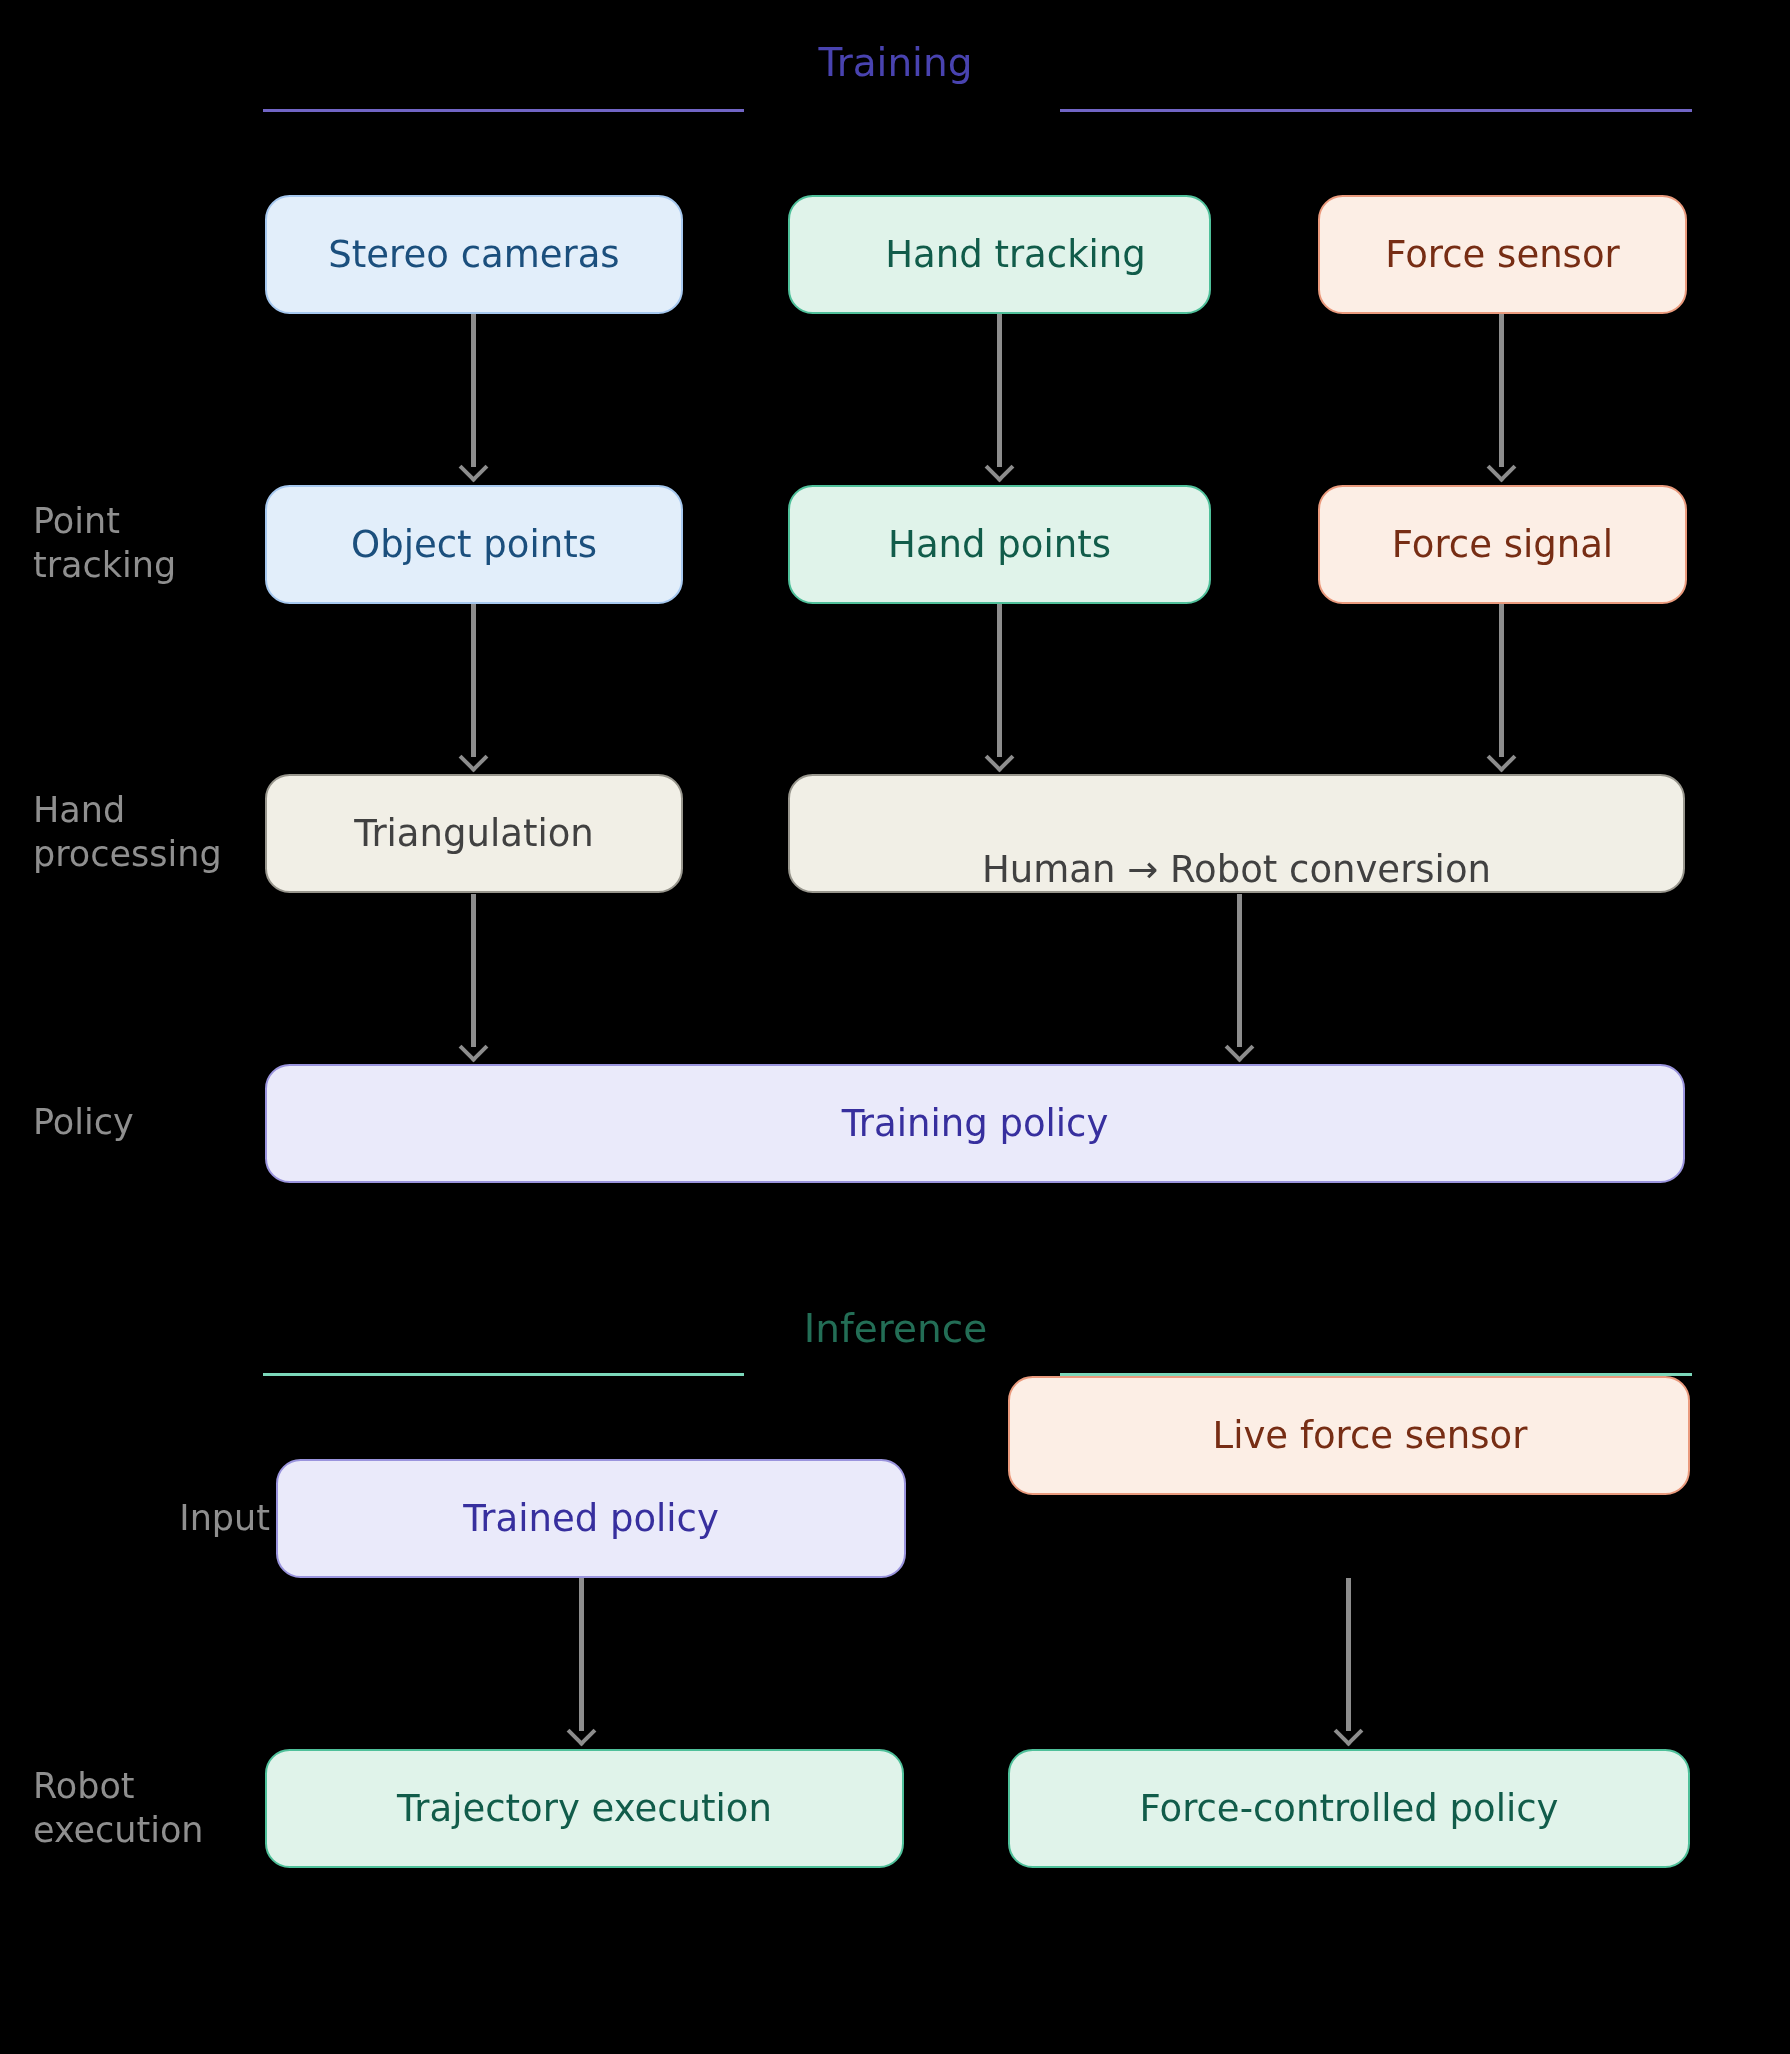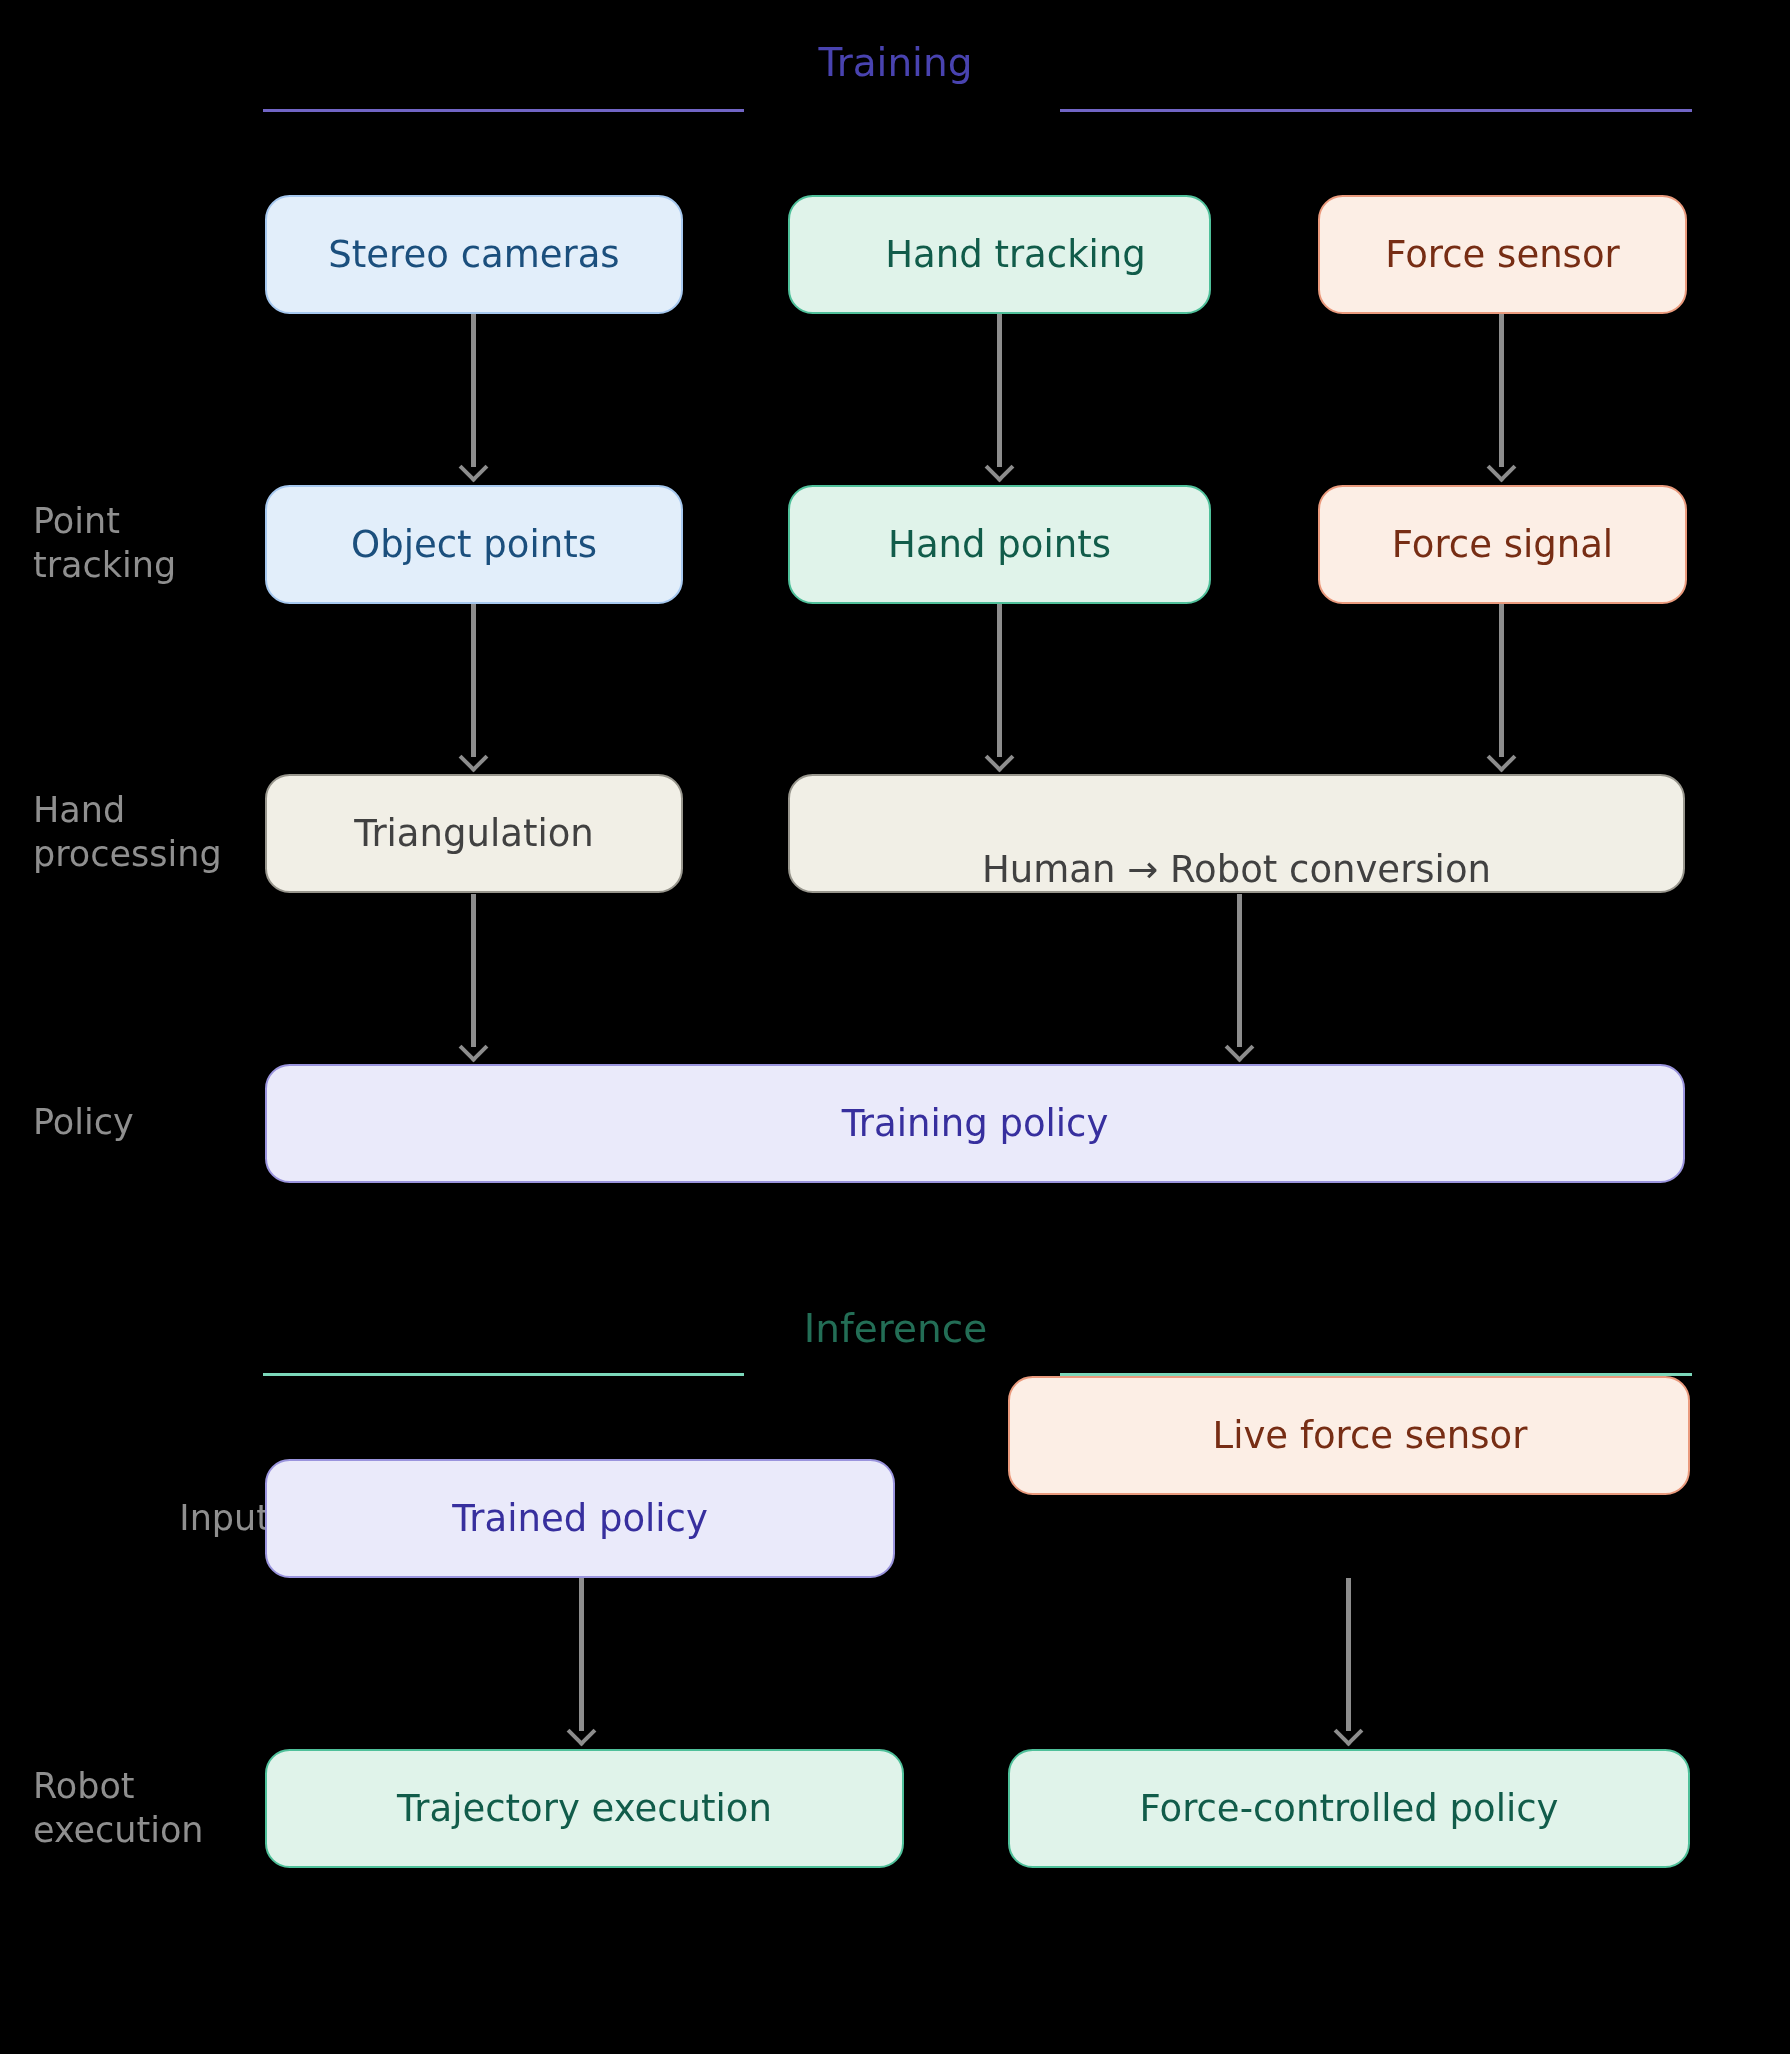--- a/index.html
+++ b/index.html
@@ -127,21 +127,21 @@
       <div class="head"></div>
     </div>
 
   <div class="sec-title inference">Inference</div>
   <div class="hline i" style="left:263px; width:481px; top:1373px;"></div>
   <div class="hline i" style="left:1060px; width:632px; top:1373px;"></div>
 
   <div class="row-label" style="top:1496px;text-align:right;">Input</div>
   <div class="row-label" style="top:1764px;">Robot execution</div>
 
-  <div class="node lavender" style="left:265px;  top:1459px; width:630px;">
+  <div class="node lavender" style="left:276px;  top:1459px; width:630px;">
     <span>Trained policy</span>
   </div>
   <div class="node peach" style="left:1008px; top:1376px; width:682px;padding-left:42px;">
     <span>Live force sensor</span>
   </div>
 
   <div class="node green" style="left:265px;  top:1749px; width:639px;">
     <span>Trajectory execution</span>
   </div>
   <div class="node green" style="left:1008px; top:1749px; width:682px;">

